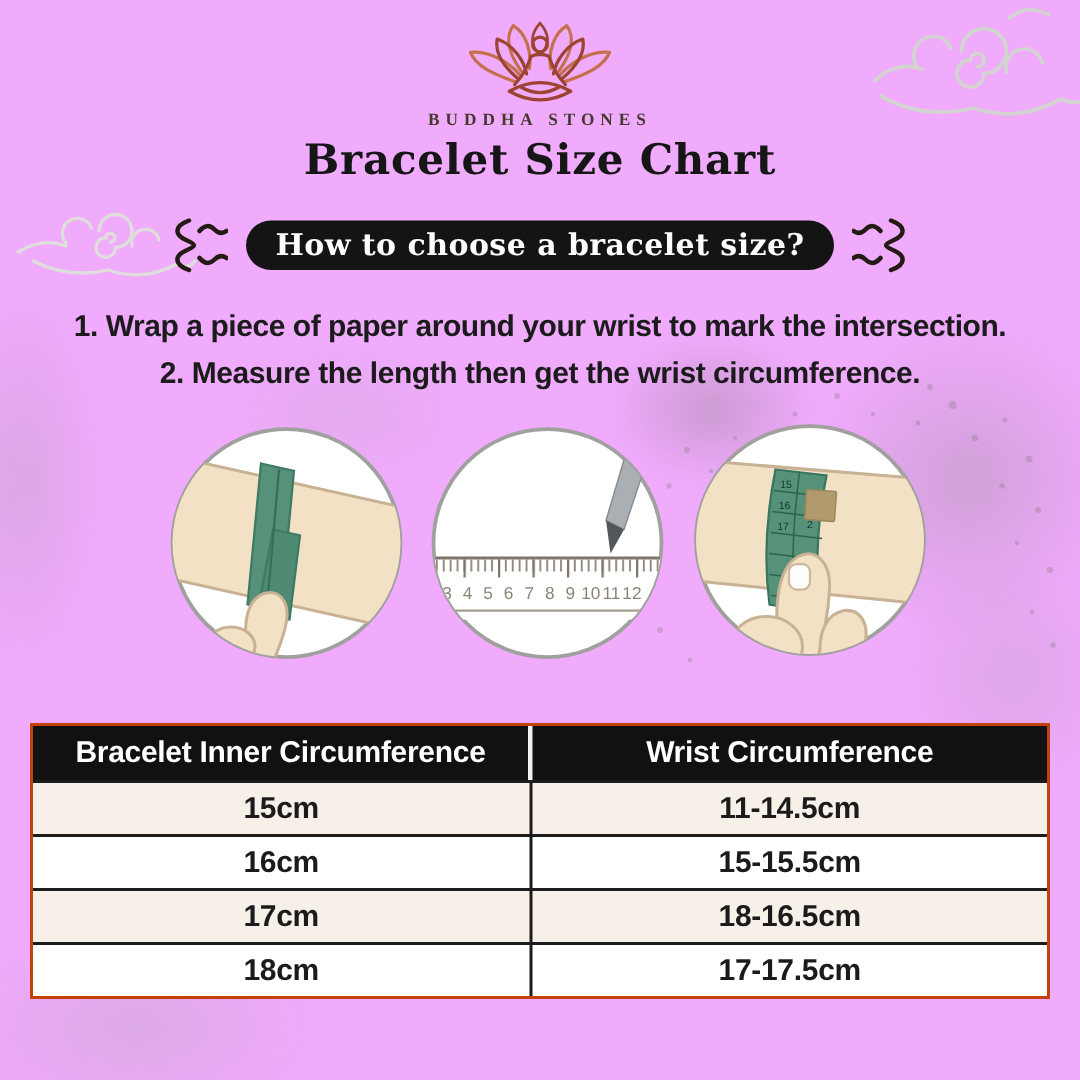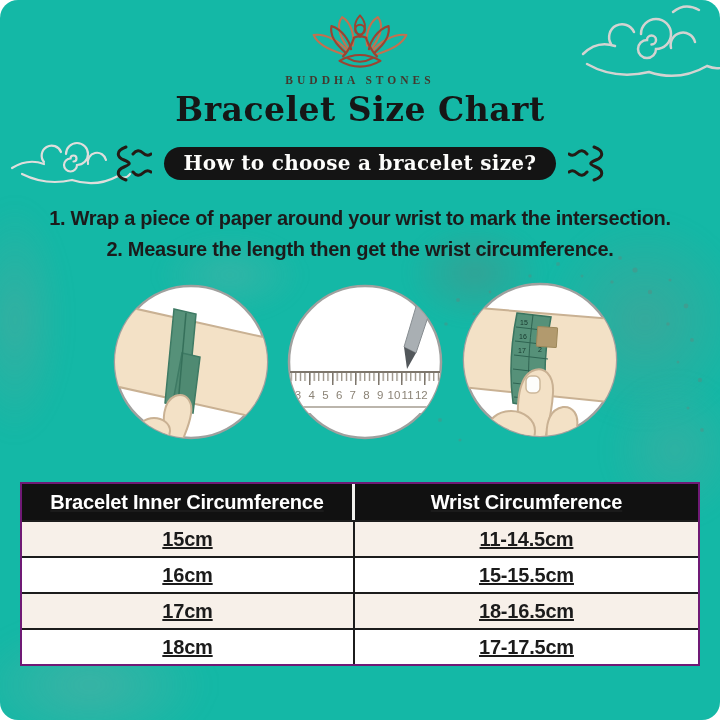--- a/index.html
+++ b/index.html
@@ -1,42 +1,41 @@
 <!DOCTYPE html>
 <html><head>
 <meta charset="utf-8">
 <style>
   html,body{margin:0;padding:0;}
   .page{
     position:relative;width:720px;height:720px;overflow:hidden;
-    background:#14b8a6;
+    background:#f0abfc;
     font-family:"Liberation Sans", sans-serif;
     color:#1b1b1b;
-    border-radius:18px;
   }
   
   .smudge{position:absolute;border-radius:50%;pointer-events:none;}
   .sm1{left:-40px;top:190px;width:110px;height:260px;background:radial-gradient(ellipse,rgba(150,150,148,.25),transparent 65%);filter:blur(9px);}
   .sm2{left:400px;top:218px;width:150px;height:110px;background:radial-gradient(ellipse,rgba(118,116,113,.30),transparent 65%);filter:blur(6px);}
   .sm3{left:530px;top:200px;width:230px;height:240px;background:radial-gradient(ellipse,rgba(135,135,132,.30),transparent 62%);filter:blur(8px);}
   .sm4{left:600px;top:370px;width:150px;height:160px;background:radial-gradient(ellipse,rgba(150,150,148,.22),transparent 65%);filter:blur(9px);}
   .sm5{left:-40px;top:615px;width:260px;height:140px;background:radial-gradient(ellipse,rgba(165,165,162,.28),transparent 65%);filter:blur(11px);}
   .sm6{left:150px;top:230px;width:160px;height:90px;background:radial-gradient(ellipse,rgba(170,170,168,.20),transparent 65%);filter:blur(8px);}
   .cloud{position:absolute;pointer-events:none;}
   .speckles{position:absolute;left:430px;top:240px;pointer-events:none;}
   
   .logo-wrap{position:absolute;left:0;top:10px;width:720px;text-align:center;}
   .brand-name{
     position:absolute;left:0;top:74px;width:720px;text-align:center;
     font-family:"Liberation Serif", serif;font-weight:bold;font-size:11.5px;
     letter-spacing:4px;color:#43392f;
   }
   .page-title{
     position:absolute;left:0;top:90px;width:720px;text-align:center;
-    font-family:"DejaVu Serif", serif;font-weight:bold;font-size:33px;
+    font-family:"DejaVu Serif", serif;font-weight:bold;font-size:28px;
     color:#161616;letter-spacing:.5px;white-space:nowrap;
   }
   .pill-row{
     position:absolute;left:0;top:144px;width:720px;height:38px;
     display:flex;align-items:center;justify-content:center;gap:12px;
   }
   .pill{
     background:#141414;color:#fdfdfb;border-radius:18px;height:33px;
     display:flex;align-items:center;padding:0 20px;
     font-family:"DejaVu Serif", serif;font-weight:bold;font-size:20px;
@@ -45,21 +44,21 @@
   .instructions{
     position:absolute;left:0;top:191px;width:720px;text-align:center;
     font-weight:bold;font-size:20px;line-height:31px;letter-spacing:-.3px;color:#1b1b1b;margin-top:12px;
   }
   
   .circle{position:absolute;width:158px;height:158px;}
   .c1{left:112px;top:283px;} .c2{left:286px;top:283px;} .c3{left:461px;top:281px;}
   
   .size-table{
     position:absolute;left:20px;top:482px;width:680px;
-    border:2px solid #701a75;box-sizing:border-box;background:#fff;text-decoration:underline;
+    border:2px solid #c2410c;box-sizing:border-box;background:#fff;
   }
   .t-head{display:flex;background:#111111;color:#ffffff;height:36px;}
   .t-head .cell{border-right:3px solid #f1f0ee;}
   .t-head .cell:last-child{border-right:none;}
   .t-row{display:flex;height:34px;border-top:2px solid #1c1c1c;}
   .t-row:nth-child(odd){background:#f7f0e9;}
   .t-row:nth-child(even){background:#ffffff;}
   .t-row .cell{border-right:2px solid #1c1c1c;}
   .t-row .cell:last-child{border-right:none;}
   .cell{

